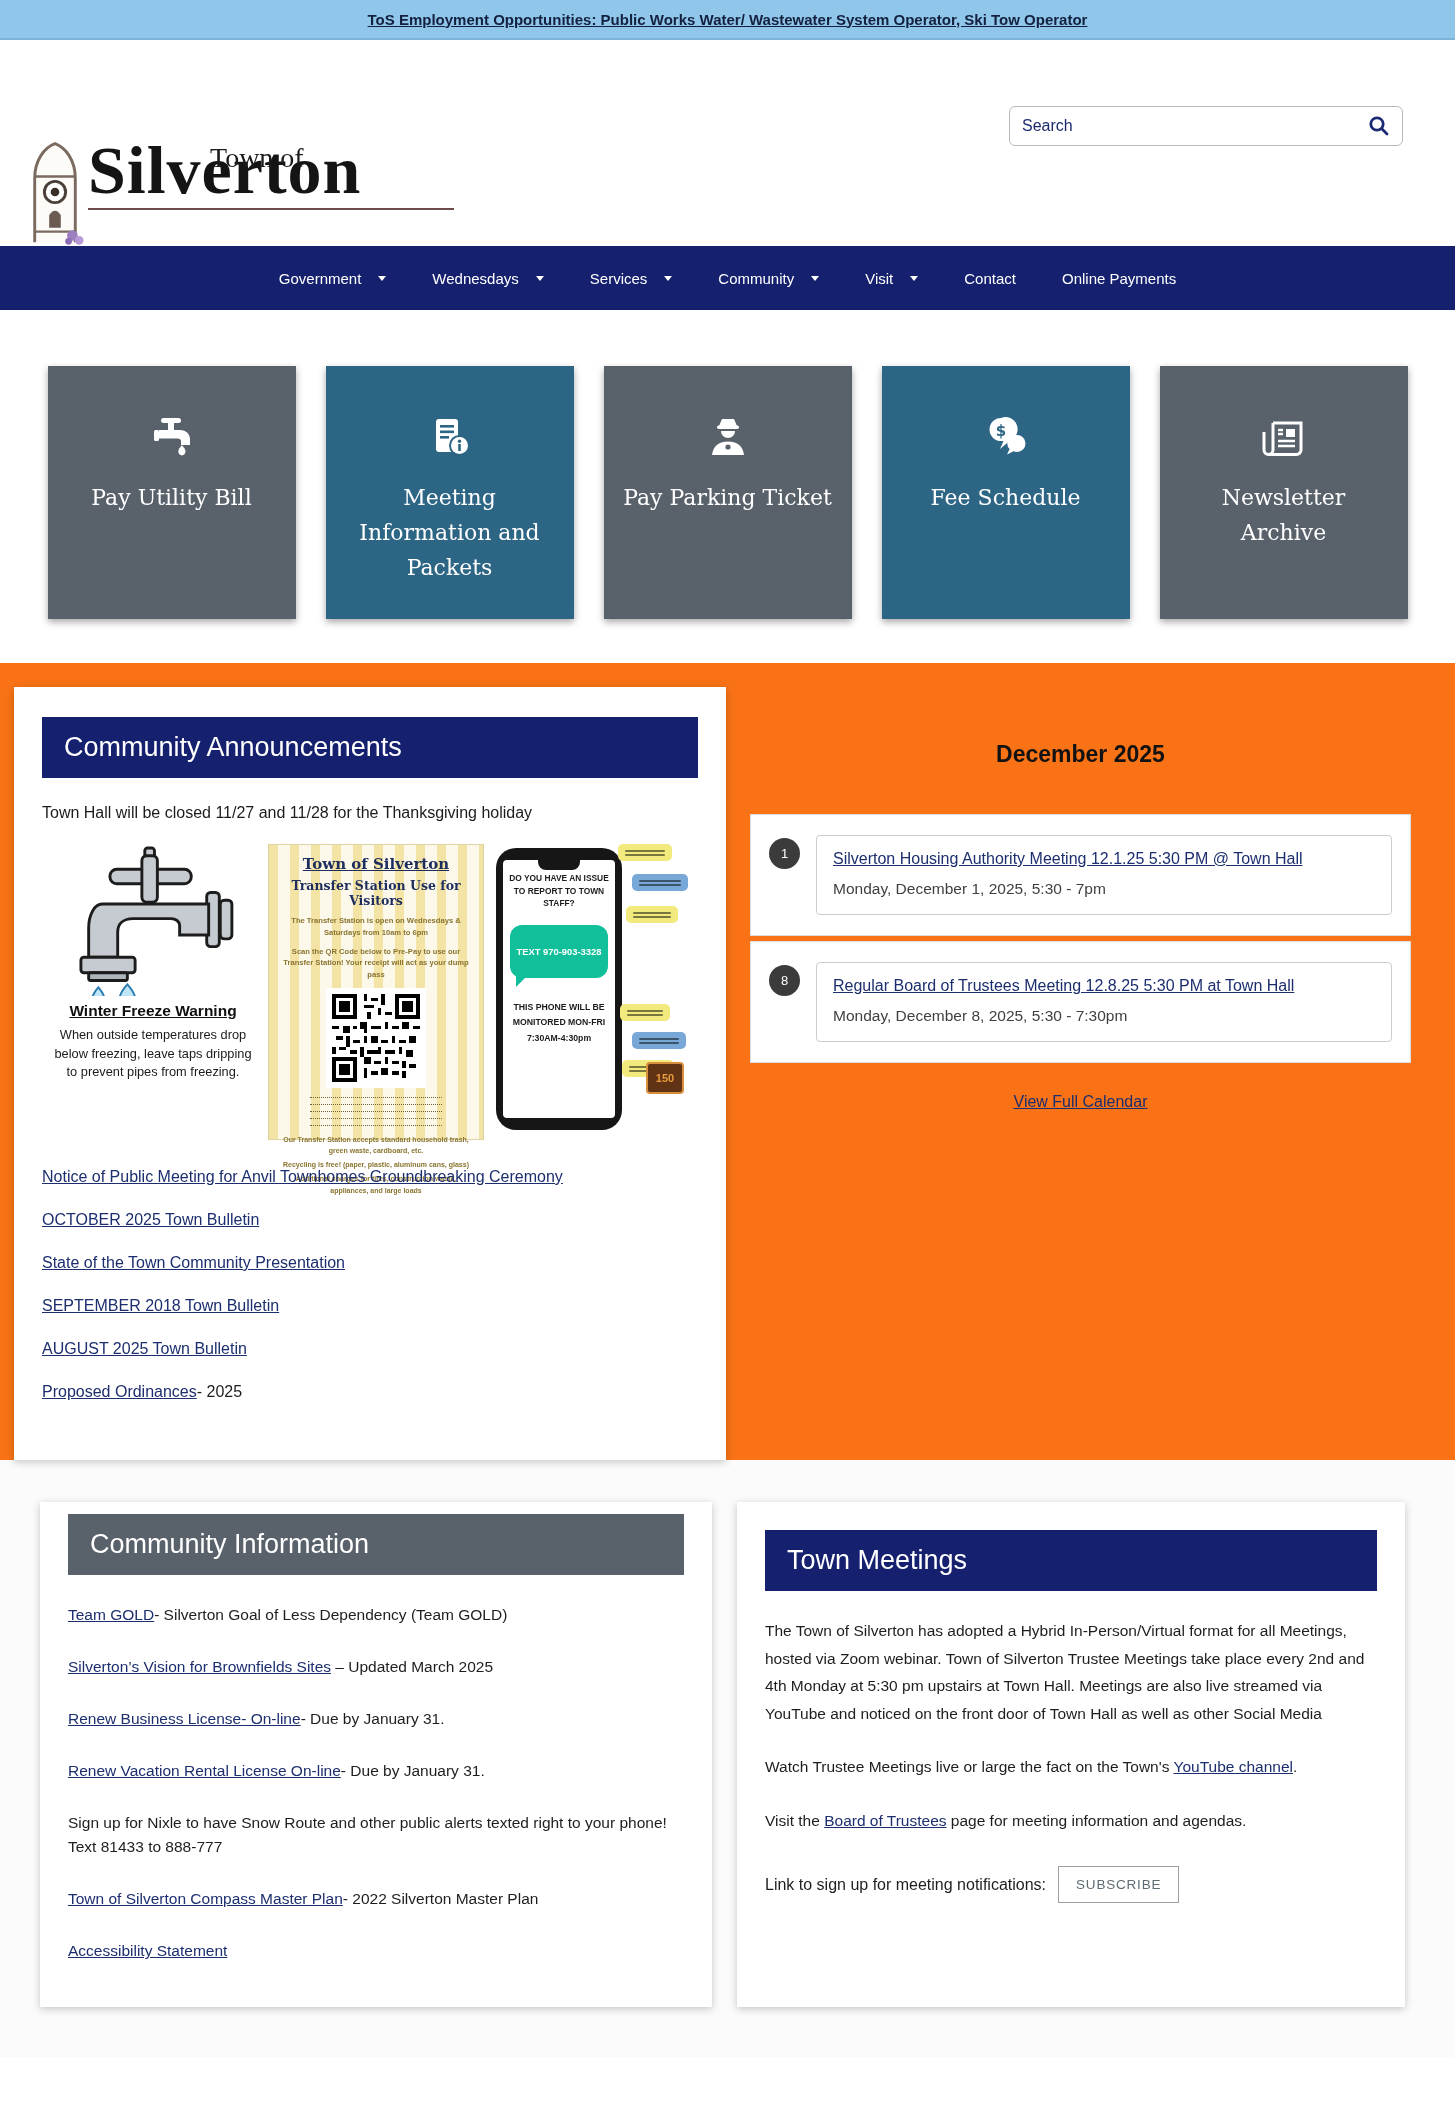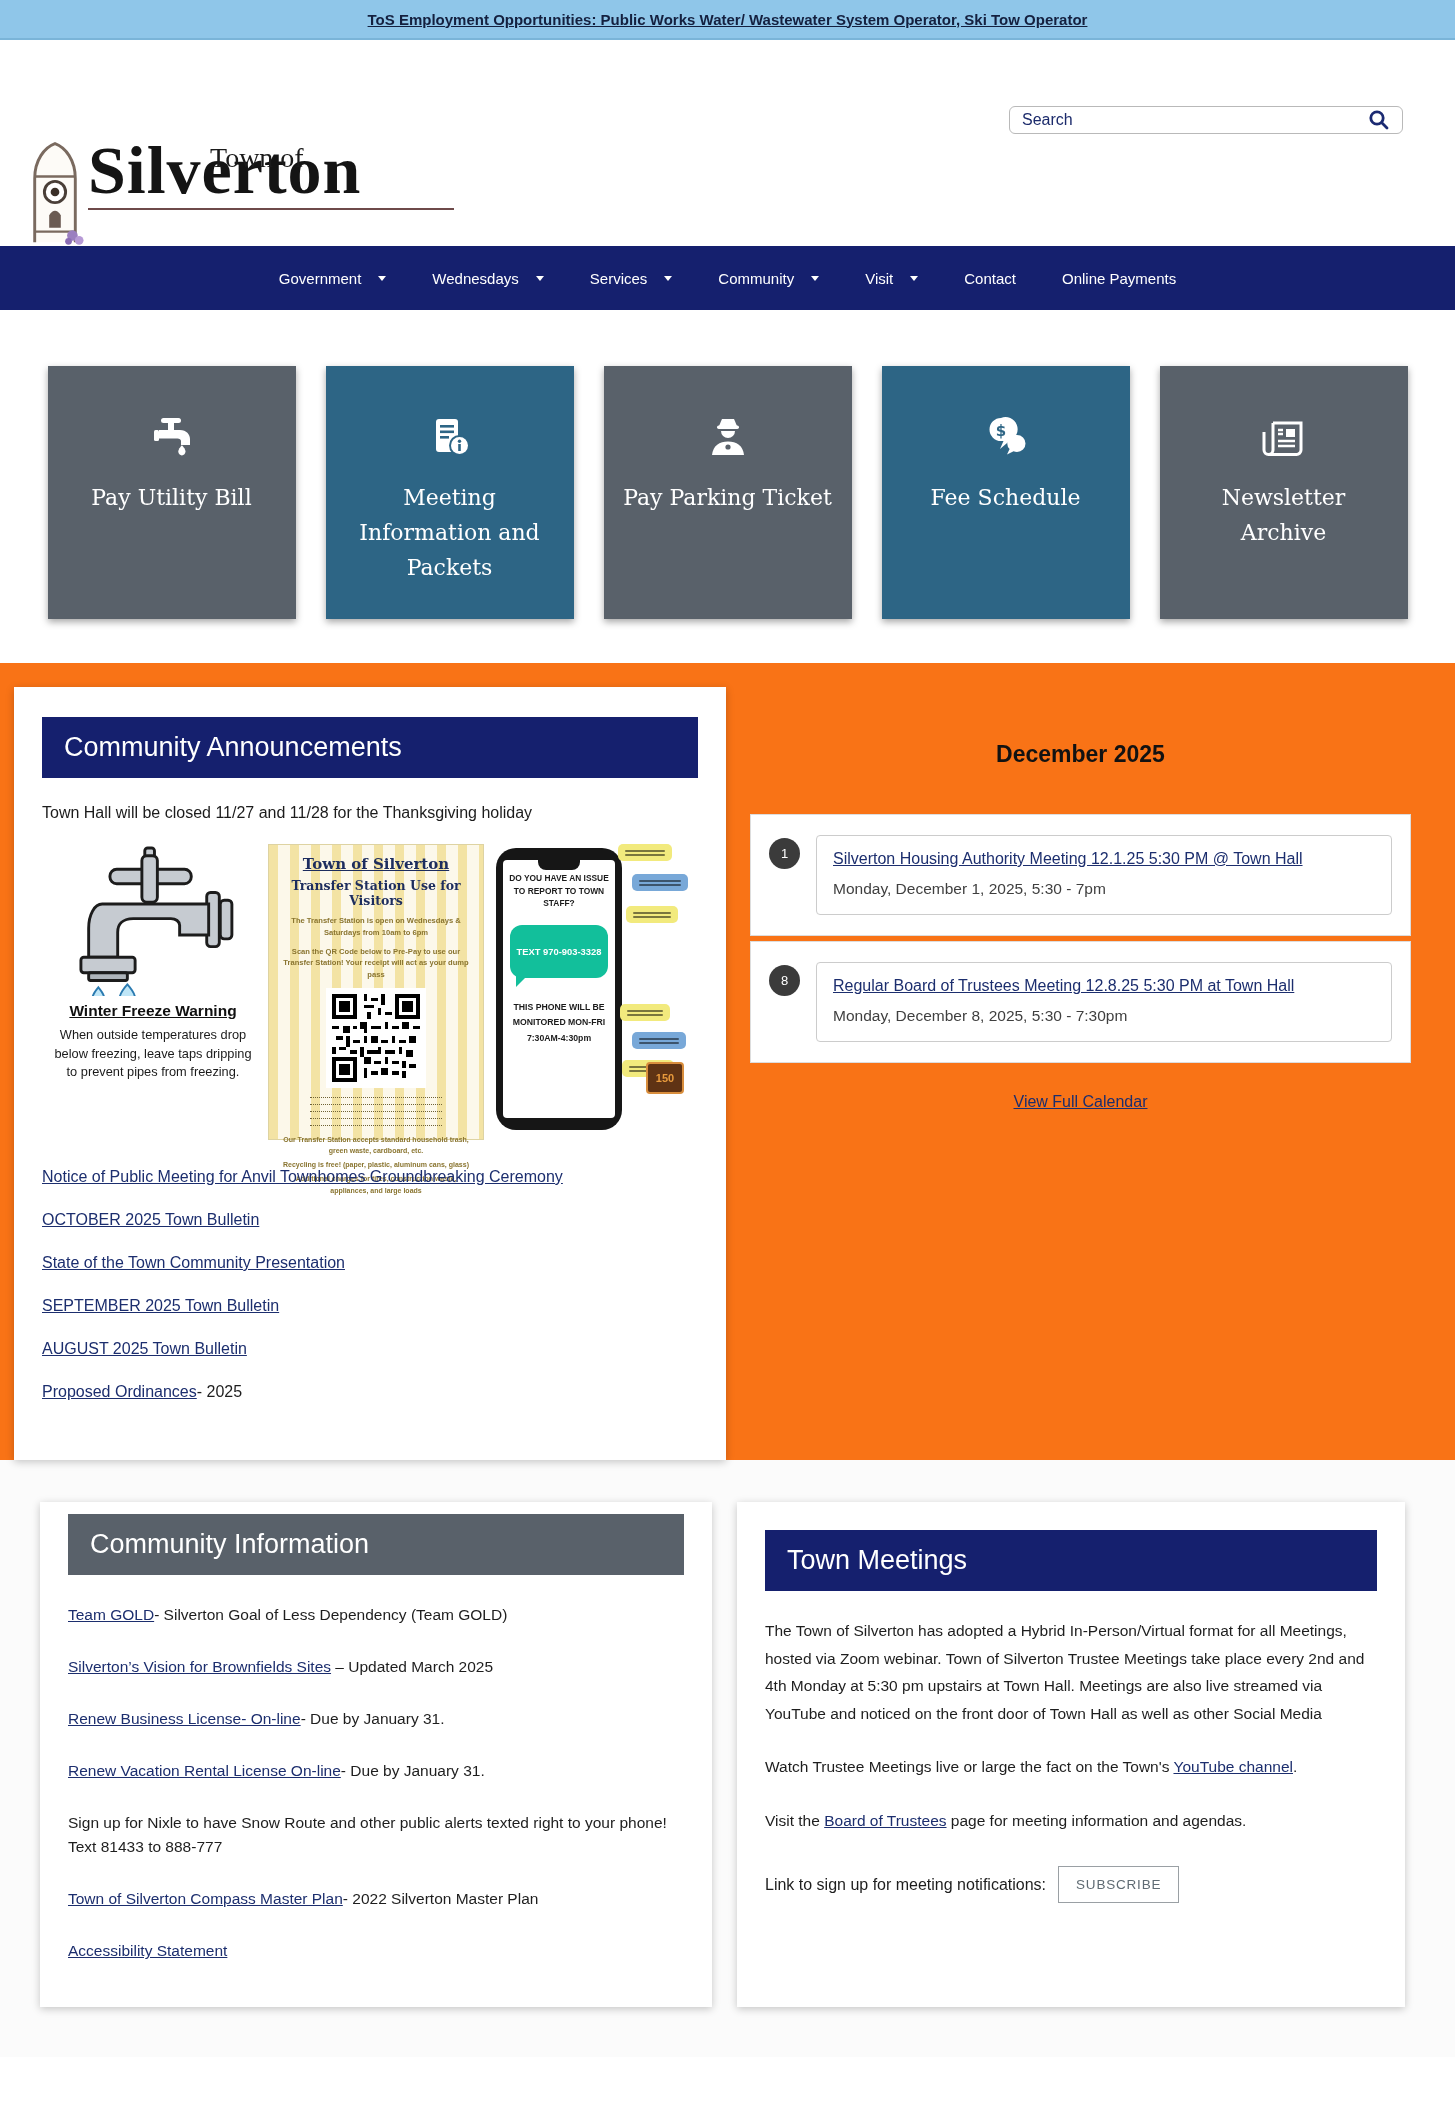--- a/index.html
+++ b/index.html
@@ -10,21 +10,21 @@
   .banner { height:40px; background:#8fc6e9; border-bottom:2px solid #7ab4d8; display:flex; align-items:center; justify-content:center; }
   .banner a { color:#14203f; font-size:15px; font-weight:700; text-decoration:underline; }
 
   
   .header { height:206px; position:relative; background:#fff; }
   .logo { position:absolute; left:26px; top:96px; display:flex; cursor:pointer; }
   .logo-text { position:relative; margin-left:4px; width:380px; }
   .town-of { position:absolute; left:122px; top:6px; font-family:"Liberation Serif", serif; font-size:28px; color:#1b1b1b; }
   .silverton { font-family:"Liberation Serif", serif; font-size:68px; font-weight:700; color:#141414; letter-spacing:1px; margin-top:26px; line-height:1; }
   .logo-underline { height:2px; background:#6e4a4a; width:366px; margin-top:4px; }
-  .search-wrap { position:absolute; right:52px; top:66px; width:394px; height:28px; border:1px solid #b9b9b9; border-radius:6px; background:#fff; display:flex; align-items:center; padding:0 12px; }
+  .search-wrap { position:absolute; right:52px; top:66px; width:394px; height:40px; border:1px solid #b9b9b9; border-radius:6px; background:#fff; display:flex; align-items:center; padding:0 12px; }
   .search-wrap input { flex:1; border:none; outline:none; font-size:16px; color:#1b2a6b; font-family:inherit; background:transparent; }
   .search-wrap input::placeholder { color:#1b2a6b; opacity:1; }
 
   
   .nav { height:64px; background:#15206e; display:flex; align-items:center; justify-content:center; gap:46px; }
   .nav-item { color:#fff; font-size:15px; display:flex; align-items:center; gap:17px; cursor:pointer; }
   .caret { width:0; height:0; border-left:4.5px solid transparent; border-right:4.5px solid transparent; border-top:5.5px solid #fff; }
 
   
   .tiles { background:#fff; padding:56px 0 44px; display:flex; justify-content:center; gap:30px; box-shadow:0 5px 7px -5px rgba(0,0,0,.3); }
@@ -321,21 +321,21 @@
             <i></i>
           </div>
         <div class="badge150">150</div>
       </div>
     </div>
 
     <div class="links-list">
       <div class="row"><a class="navy">Notice of Public Meeting for Anvil Townhomes Groundbreaking Ceremony</a><span></span></div>
       <div class="row"><a class="navy">OCTOBER 2025 Town Bulletin</a><span></span></div>
       <div class="row"><a class="navy">State of the Town Community Presentation</a><span></span></div>
-      <div class="row"><a class="navy">SEPTEMBER 2025 Town Bulletin</a><span></span></div>
+      <div class="row"><a class="navy">SEPTEMBER 2018 Town Bulletin</a><span></span></div>
       <div class="row"><a class="navy">AUGUST 2025 Town Bulletin</a><span></span></div>
       <div class="row"><a class="navy">Proposed Ordinances</a><span>- 2025</span></div>
     </div>
   </div>
 
   <div class="cal-col">
     <div class="cal-title">December 2025</div>
     <div class="events">
       <div class="event">
         <div class="badge">1</div>

